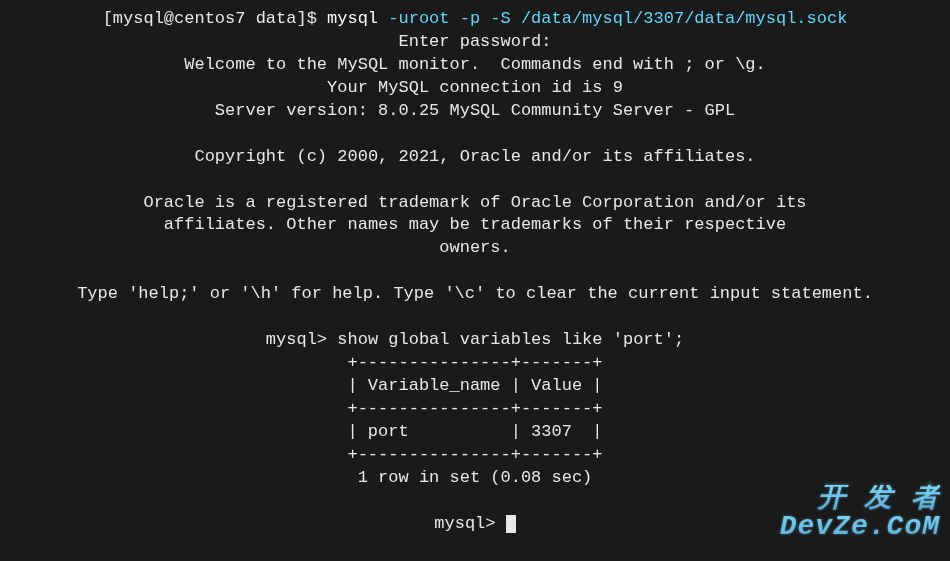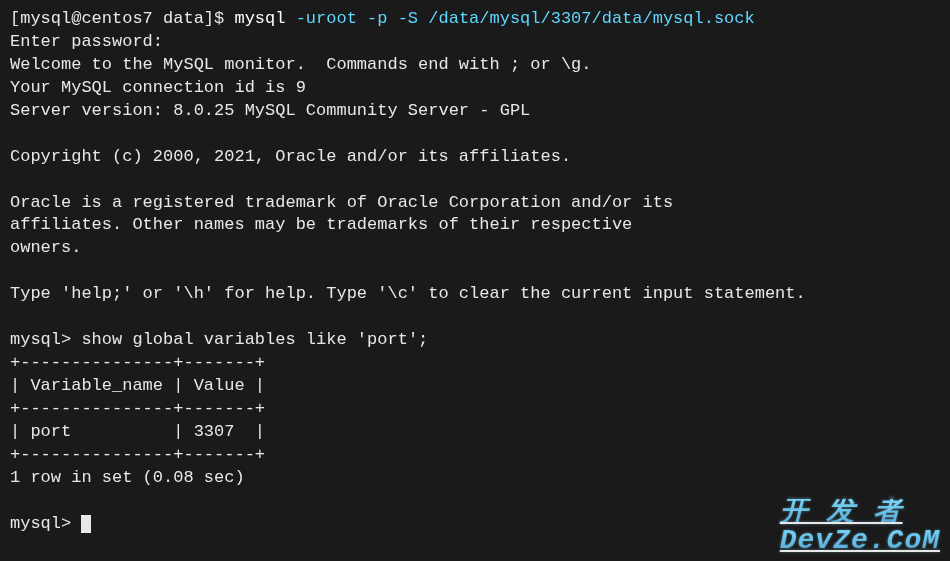--- a/index.html
+++ b/index.html
@@ -14,44 +14,44 @@
       line-height: 1.35;
       color: #e8e8e8;
       width: 950px;
       height: 561px;
       padding: 8px 10px;
       position: relative;
       overflow: hidden;
     }
     .terminal {
       white-space: pre;
+      text-align: center;
     }
     .prompt-user { color: #e8e8e8; }
     .cmd-white { color: #ffffff; }
     .cmd-cyan { color: #5fd7ff; }
     .output { color: #e8e8e8; }
     .cursor {
       display: inline-block;
       width: 10px;
       height: 18px;
       background: #e8e8e8;
       vertical-align: text-bottom;
     }
     .watermark {
       position: absolute;
-      bottom: 6px;
+      bottom: 20px;
       right: 10px;
       font-size: 28px;
       font-weight: bold;
       line-height: 1.0;
-      text-align: left;
+      text-align: right;
       font-style: italic;
       letter-spacing: 1px;
       text-shadow: 0 0 3px rgba(150,220,255,0.4);
-      text-decoration: underline;
     }
     .watermark .top {
       background: linear-gradient(to bottom, #6bd4f5, #3a8fc0);
       -webkit-background-clip: text;
       background-clip: text;
       color: transparent;
     }
     .watermark .bottom {
       background: linear-gradient(to bottom, #6bd4f5, #3a8fc0);
       -webkit-background-clip: text;

